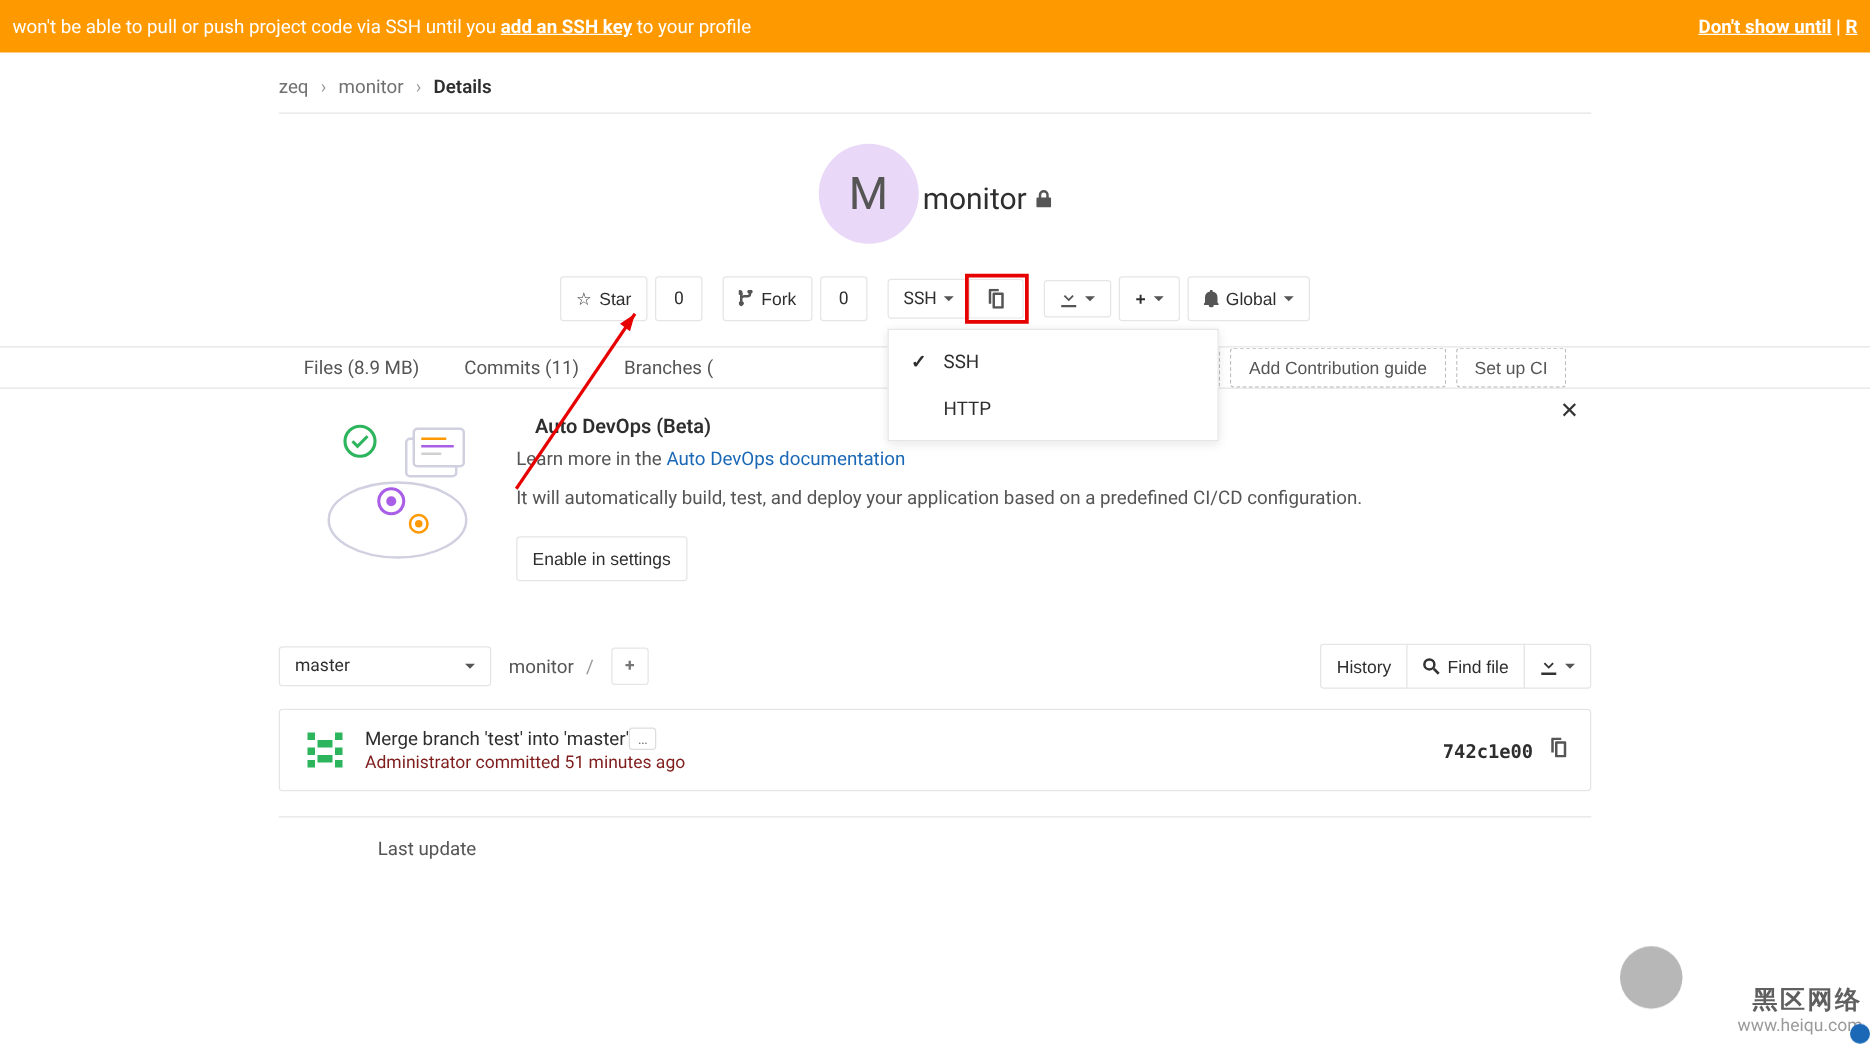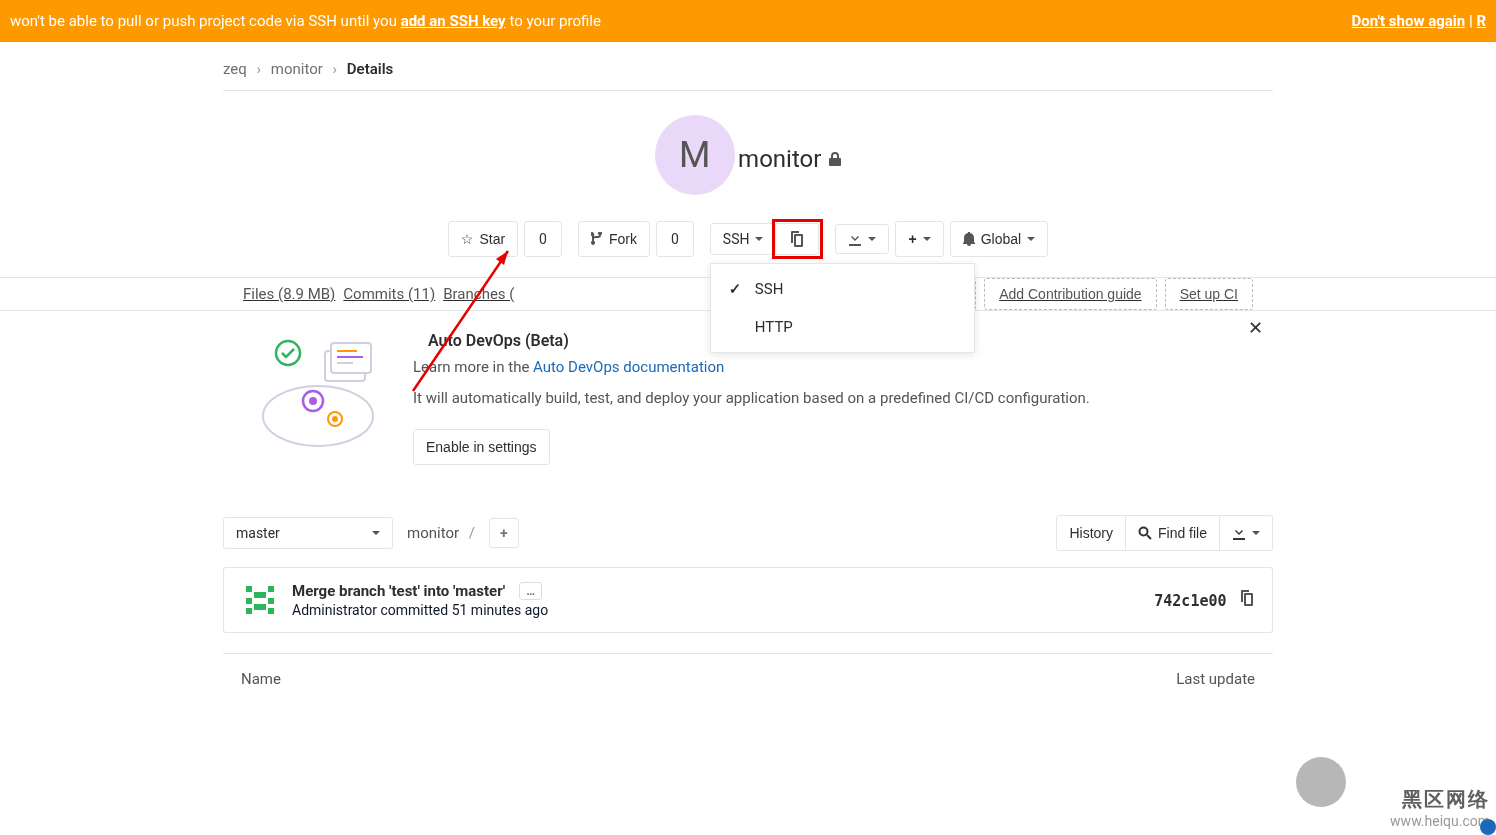--- a/index.html
+++ b/index.html
@@ -23,21 +23,21 @@
 .clone-group { display: inline-flex; align-items: stretch; position: relative; }
 .clone-proto { border: 1px solid #e5e5e5; padding: 7px 12px; background: #fff; border-radius: 3px 0 0 3px; display: inline-flex; align-items: center; gap: 6px; cursor: pointer; }
 .clone-url { border: 1px solid #e5e5e5; border-left: none; padding: 7px 10px; font-family: Menlo, Monaco, monospace; font-size: 14px; width: 295px; background: #fff; color: #2e2e2e; }
 .copy-btn { border: 1px solid #e5e5e5; border-left: none; padding: 7px 14px; background: #fff; border-radius: 0 3px 3px 0; cursor: pointer; display: inline-flex; align-items: center; }
 .copy-highlight { position: relative; }
 .copy-highlight::after { content: ""; position: absolute; top: -4px; left: -4px; right: -4px; bottom: -4px; border: 3px solid #e60000; pointer-events: none; }
 .dropdown-menu { position: absolute; top: 40px; left: 0; background: #fff; border: 1px solid #e5e5e5; box-shadow: 0 2px 8px rgba(0,0,0,0.1); min-width: 265px; z-index: 10; padding: 6px 0; }
 .dropdown-item { padding: 10px 20px 10px 44px; position: relative; cursor: pointer; font-size: 15px; }
 .dropdown-item.selected::before { content: "✓"; position: absolute; left: 18px; font-weight: bold; }
 .caret { border-top: 4px solid #555; border-left: 4px solid transparent; border-right: 4px solid transparent; display: inline-block; }
-.stats-bar-inner { max-width: 1070px; margin: 0 auto; display: flex; align-items: center; gap: 8px; width: 100%; padding: 0 30px; text-decoration: underline;}
+.stats-bar-inner { max-width: 1070px; margin: 0 auto; display: flex; align-items: center; gap: 36px; width: 100%; padding: 0 30px;}
 .stat-link { color: #555; font-size: 15px; cursor: pointer; }
 .stats-actions { margin-left: auto; display: flex; gap: 8px; }
 .btn-dashed { border: 1px dashed #bbb; background: #fff; padding: 7px 14px; font-size: 14px; color: #555; border-radius: 3px; cursor: pointer; }
 .devops-panel { display: flex; gap: 30px; padding: 20px 30px 30px; align-items: flex-start; position: relative; }
 .devops-illus { width: 130px; flex-shrink: 0; position: relative; height: 120px;}
 .devops-content h4 { font-size: 16px; font-weight: 600; margin-bottom: 6px; color:#2e2e2e;margin-left:15px;}
 .devops-content p { font-size: 15px; color: #555; margin-bottom: 8px; line-height: 1.5; }
 .devops-content a { color: #1b69b6; text-decoration: none; }
 .close-x { position: absolute; right: 10px; top: 6px; font-size: 18px; cursor: pointer; color: #333; }
 .file-toolbar { display: flex; align-items: center; gap: 8px; padding: 20px 0 10px; }
@@ -45,22 +45,22 @@
 .path-crumb { font-size: 15px; color: #555; margin-left: 6px;}
 .path-crumb .slash { margin: 0 6px; color: #999; }
 .plus-box { border: 1px solid #e5e5e5; padding: 6px 10px; border-radius: 3px; cursor: pointer; color: #777; font-weight: bold; }
 .file-actions-right { margin-left: auto; display: flex; gap: 0; }
 .btn-grp .btn { border-radius: 0; margin-left: -1px; }
 .btn-grp .btn:first-child { border-radius: 3px 0 0 3px; margin-left: 0;}
 .btn-grp .btn:last-child { border-radius: 0 3px 3px 0; }
 .commit-panel { border: 1px solid #e5e5e5; border-radius: 3px; padding: 14px 18px; display: flex; align-items: center; gap: 14px; margin-top: 6px;}
 .commit-avatar { width: 36px; height: 36px; flex-shrink: 0; }
 .commit-info { flex: 1; }
-.commit-msg { font-weight: 700; font-size: 15px; display: inline-flex; align-items: flex-end; gap: 14px;}
-.commit-meta { font-size: 14px; color: #0f172a; margin-top: 2px;}
+.commit-msg { font-weight: 400; font-size: 15px; display: inline-flex; align-items: flex-end; gap: 0;}
+.commit-meta { font-size: 14px; color: #7f1d1d; margin-top: 2px;}
 .commit-sha { font-family: Menlo, monospace; font-weight: 700; font-size: 15px; margin-right: 10px; color:#2e2e2e;}
 .sha-copy { color: #555; cursor: pointer; }
 .file-table-head { display: flex; padding: 16px 18px 12px; color: #555; font-size: 15px; border-top: 1px solid #e5e5e5; margin-top: 20px;}
 .col-name { flex: 1; }
 .col-commit { flex: 1.3; }
 .col-update { text-align: right; width: 140px;}
 .ellipsis-badge { border: 1px solid #ddd; border-radius: 3px; padding: 0 6px; font-size: 12px; color: #777; line-height: 16px; display: inline-block;}
 .watermark { position: fixed; right: 6px; bottom: 6px; font-size: 14px; color: #888; text-align: right; pointer-events: none; opacity: 0.85;}
 .watermark .cn { font-size: 20px; font-weight: bold; color: #444; letter-spacing: 2px;}
 .circ-badge { position: fixed; right: 150px; bottom: 28px; width: 50px; height: 50px; border-radius: 50%; background: #999; opacity: 0.7;}
@@ -71,21 +71,21 @@
 </head>
 <body>
 
 <div class="banner">
   <div class="banner-left">
     <span>won't be able to pull or push project code via SSH until you </span>
     <a href="#">add an SSH key</a>
     <span> to your profile</span>
   </div>
   <div class="banner-right">
-    <a href="#">Don't show again</a>
+    <a href="#">Don't show until</a>
     <span> | </span>
     <a href="#">R</a>
   </div>
 </div>
 
 <div class="container">
   <div class="breadcrumb">
     <a href="#">zeq</a>
     <span class="sep">›</span>
     <a href="#">monitor</a>
@@ -283,21 +283,20 @@
       <span class="commit-sha">742c1e00</span>
       <span class="sha-copy">
         <svg width="14" height="16" viewBox="0 0 14 16" style="display:inline">
             <path fill="#555" d="M9 0H2a1 1 0 00-1 1v11h2V2h6V0zm3 3H5a1 1 0 00-1 1v11a1 1 0 001 1h7a1 1 0 001-1V4a1 1 0 00-1-1zm-1 11H6V5h5v9z"></path>
           </svg>
       </span>
     </div>
   </div>
 
   <div class="file-table-head">
-    <div class="col-name">Name</div>
     <div class="col-update">Last update</div>
   </div>
 </div>
 
 <div class="circ-badge"></div>
 <div class="watermark">
   <div class="cn">黑区网络</div>
   <div>www.heiqu.com</div>
 </div>
 <div class="scroll-dot"></div>

